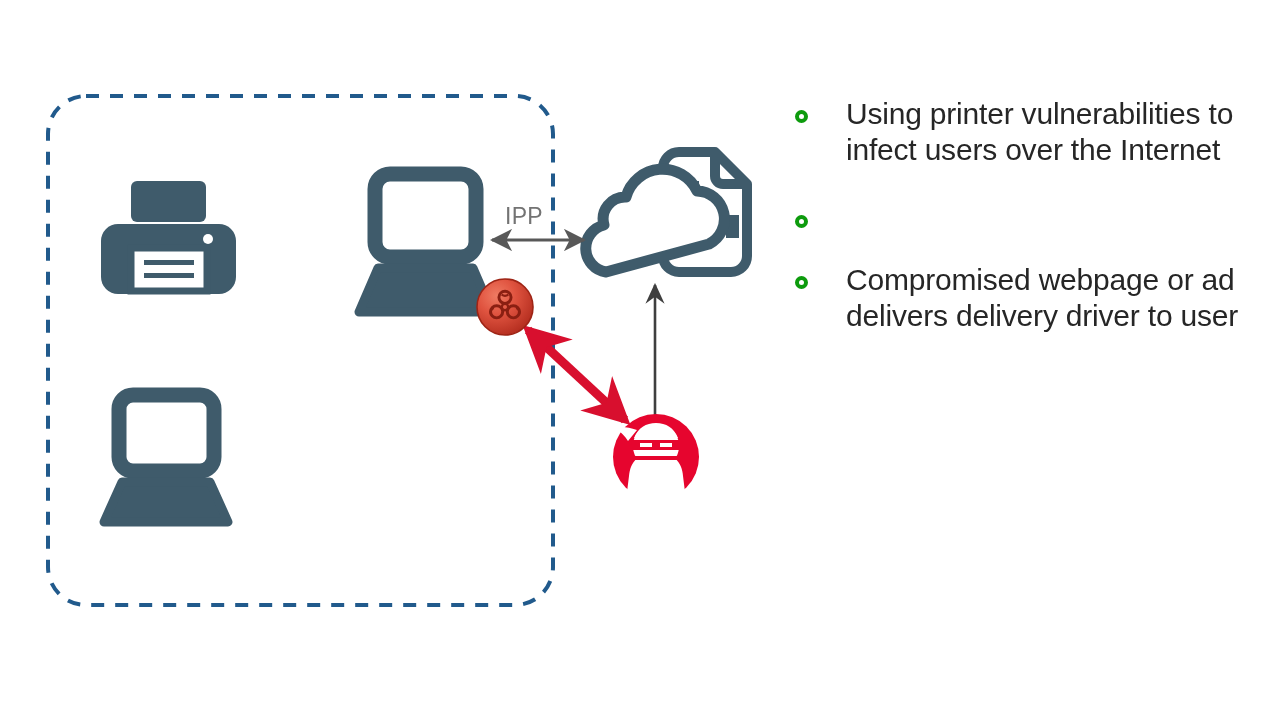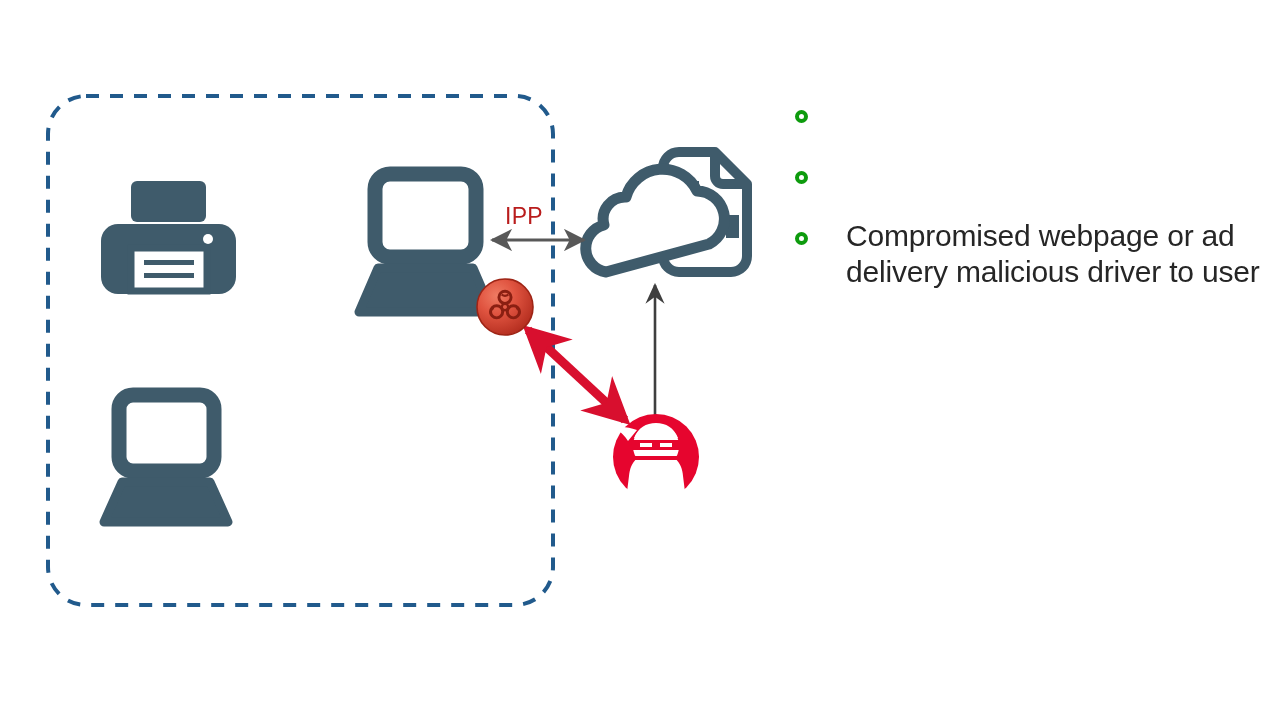--- a/index.html
+++ b/index.html
@@ -56,21 +56,21 @@
     line-height: 35.5px;
     color: #262626;
     letter-spacing: -0.2px;
   }
   .ipp-label {
     position: absolute;
     left: 505px;
     top: 203px;
     font-family: "Liberation Sans", sans-serif;
     font-size: 23px;
-    color: #b91c1c;
+    color: #737373;
     letter-spacing: 0.3px;
   }
 </style>
 </head>
 <body>
 
 <div id="slide">
 
   <svg id="diagram-svg" viewBox="0 0 1280 720" xmlns="http://www.w3.org/2000/svg">
     <defs>
@@ -174,23 +174,24 @@
 
       <rect x="633" y="456" width="46" height="4" fill="#e6052e"></rect>
     </g>
   </svg>
 
   <div class="ipp-label">IPP</div>
 
   <div class="bullets">
     <div class="bullet-row">
       <span class="bullet-marker"></span>
+      <span class="bullet-text">Using printer vulnerabilities to infect users over the Internet</span>
     </div>
     <div class="bullet-row">
       <span class="bullet-marker"></span>
     </div>
     <div class="bullet-row">
       <span class="bullet-marker"></span>
-      <span class="bullet-text">Compromised webpage or ad delivery malicious driver to user</span>
+      <span class="bullet-text">Compromised webpage or ad delivers delivery driver to user</span>
     </div>
   </div>
 
 </div>
 
 </body></html>

